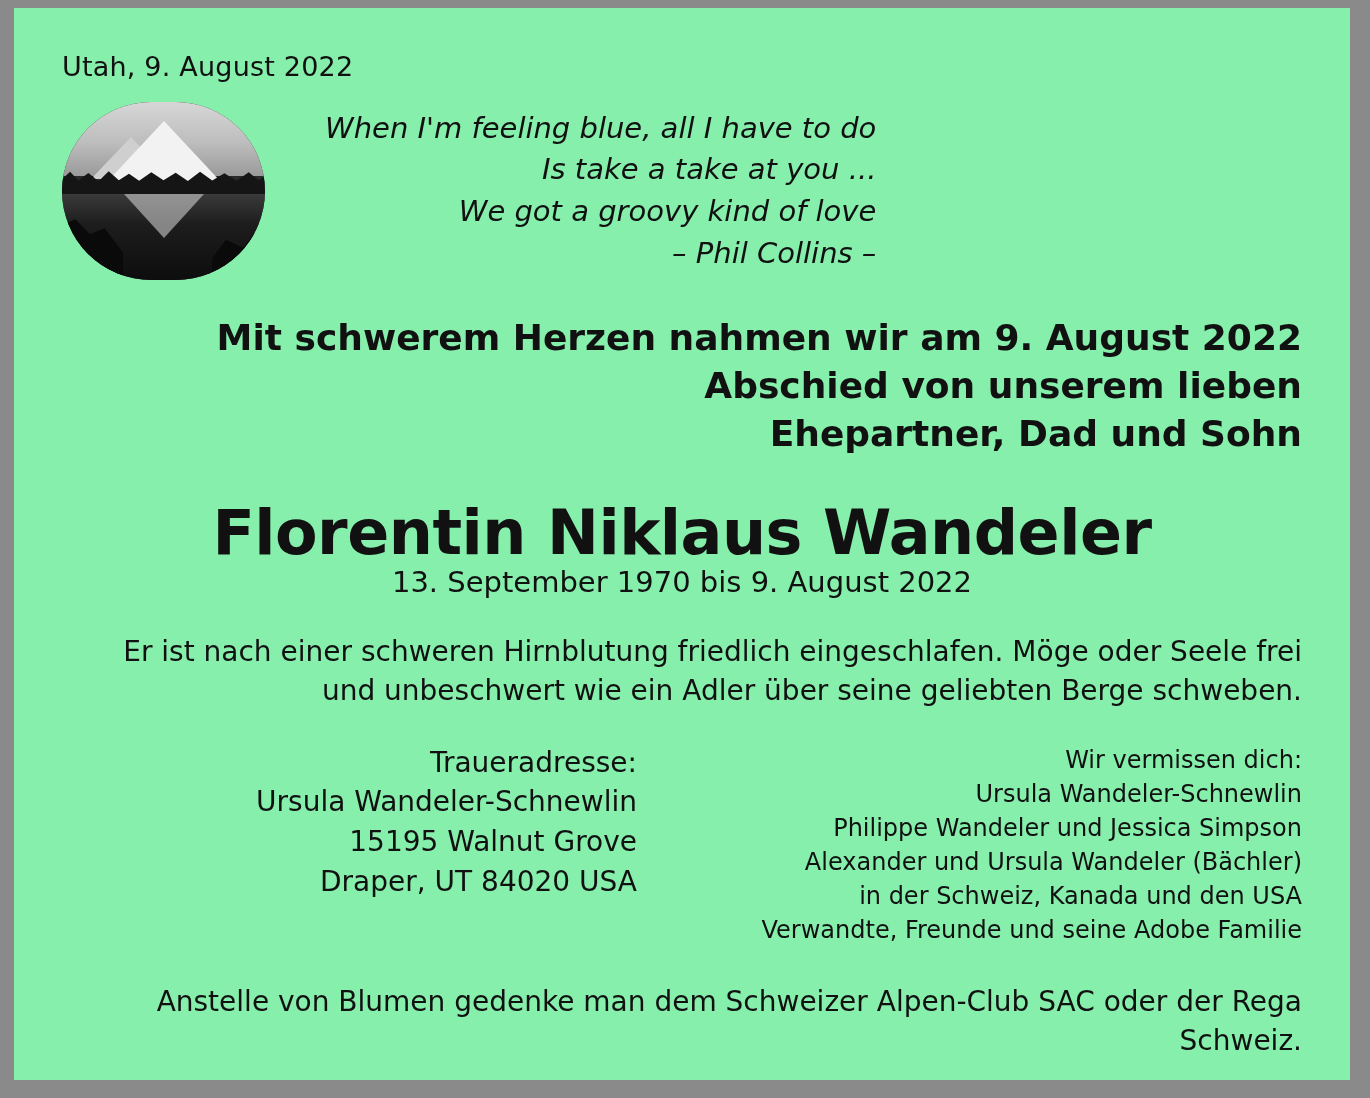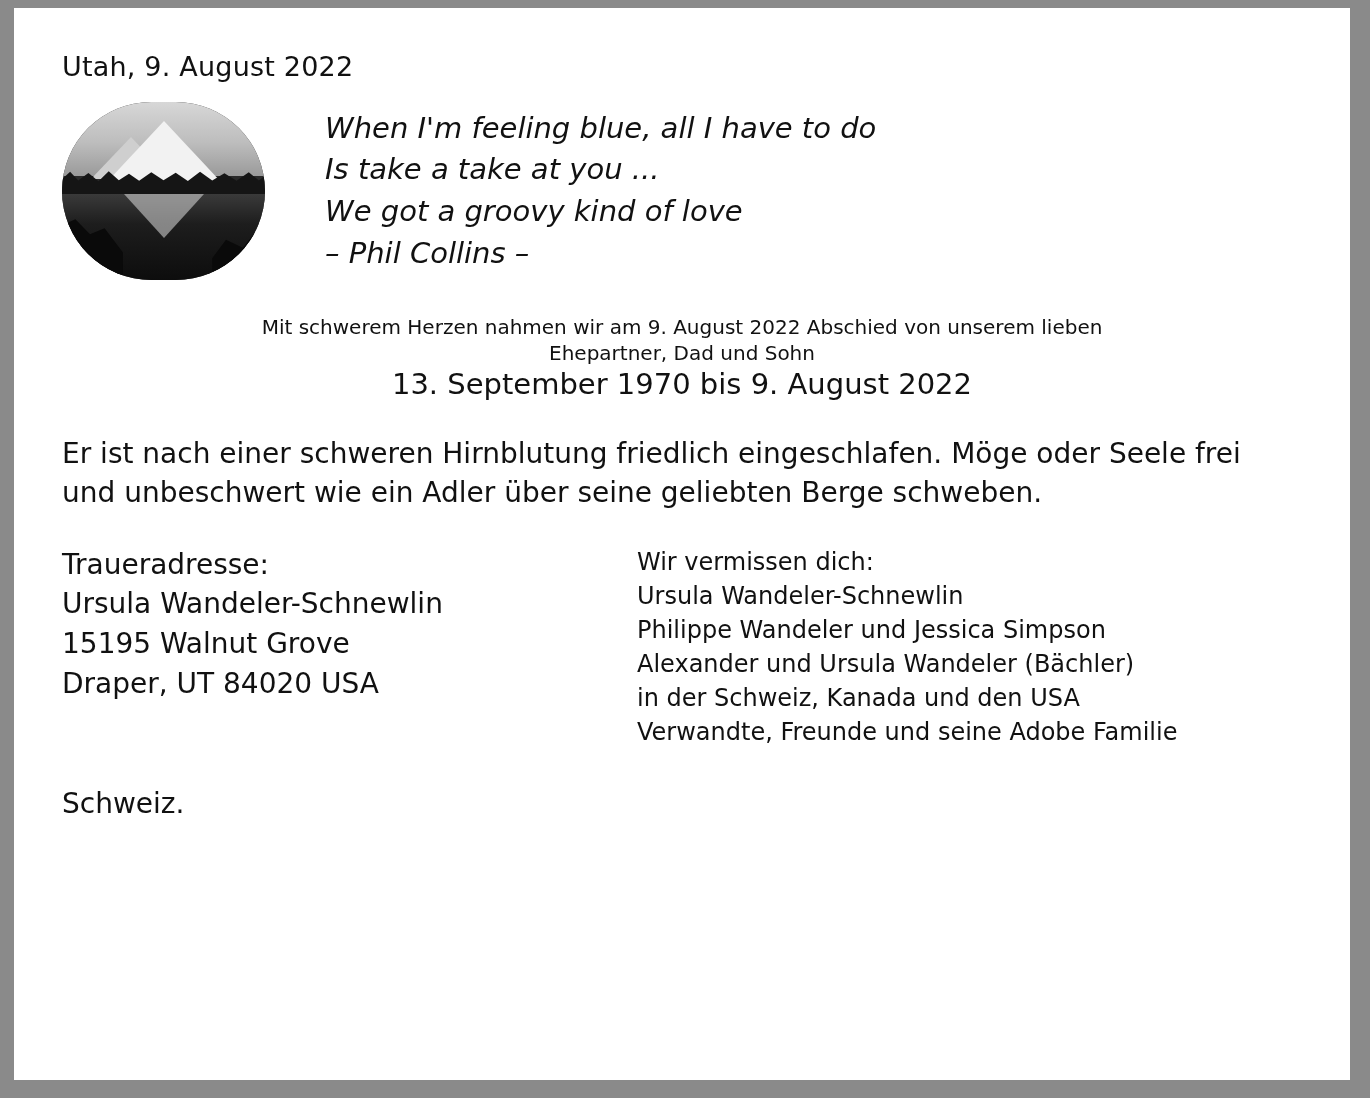--- a/index.html
+++ b/index.html
@@ -13,21 +13,21 @@
     font-family: "DejaVu Sans", sans-serif;
     color: #111;
     overflow: hidden;
   }
   .page {
     position: absolute;
     left: 14px;
     top: 8px;
     width: 1336px;
     height: 1072px;
-    background: #ffffff;
+    background: #86efac;
     box-sizing: border-box;
   }
   .inner {
     position: relative;
     width: 100%;
     height: 100%;
     padding: 44px 48px 0 48px;
     box-sizing: border-box;
   }
   .dateline {
@@ -118,22 +118,23 @@
   .quote {
     margin-left: 60px;
     font-style: italic;
     font-size: 29px;
     line-height: 1.44;
     padding-top: 6px;
   }
   .intro {
     margin-top: 34px;
     text-align: center;
-    font-size: 20px;
+    font-size: 36px;
     line-height: 1.34;
+    font-weight: bold;
   }
   .name {
     margin-top: 42px;
     text-align: center;
     font-weight: bold;
     font-size: 62px;
     letter-spacing: -0.5px;
     line-height: 1.05;
   }
   .dates {
@@ -161,21 +162,21 @@
     line-height: 1.42;
   }
   .col-right .indent {
     padding-left: 0;
   }
   .footer-note {
     margin-top: 36px;
     font-size: 28px;
     line-height: 1.38;
   }
-  .line { display: block; }
+  .line { display: block; text-align: right; }
 </style>
 </head>
 <body>
 
 <div class="page">
   <div class="inner">
 
     <div class="dateline">Utah, 9. August 2022</div>
 
     <div class="top-block">
@@ -195,20 +196,21 @@
         <span class="line">We got a groovy kind of love</span>
         <span class="line">– Phil Collins –</span>
       </div>
     </div>
 
     <div class="intro">
       <span class="line">Mit schwerem Herzen nahmen wir am 9. August 2022 Abschied von unserem lieben</span>
       <span class="line">Ehepartner, Dad und Sohn</span>
     </div>
 
+    <div class="name">Florentin Niklaus Wandeler</div>
     <div class="dates">13. September 1970 bis 9. August 2022</div>
 
     <div class="body-text">
       <span class="line">Er ist nach einer schweren Hirnblutung friedlich eingeschlafen. Möge oder Seele frei</span>
       <span class="line">und unbeschwert wie ein Adler über seine geliebten Berge schweben.</span>
     </div>
 
     <div class="columns">
       <div class="col-left">
         <span class="line">Traueradresse:</span>
@@ -220,17 +222,18 @@
         <span class="line">Wir vermissen dich:</span>
         <span class="line">Ursula Wandeler-Schnewlin</span>
         <span class="line">Philippe Wandeler und Jessica Simpson</span>
         <span class="line">Alexander und Ursula Wandeler (Bächler)</span>
         <span class="line indent">in der Schweiz, Kanada und den USA</span>
         <span class="line indent">Verwandte, Freunde und seine Adobe Familie</span>
       </div>
     </div>
 
     <div class="footer-note">
+      <span class="line">Anstelle von Blumen gedenke man dem Schweizer Alpen-Club SAC oder der Rega</span>
       <span class="line">Schweiz.</span>
     </div>
 
   </div>
 </div>
 
 </body></html>

